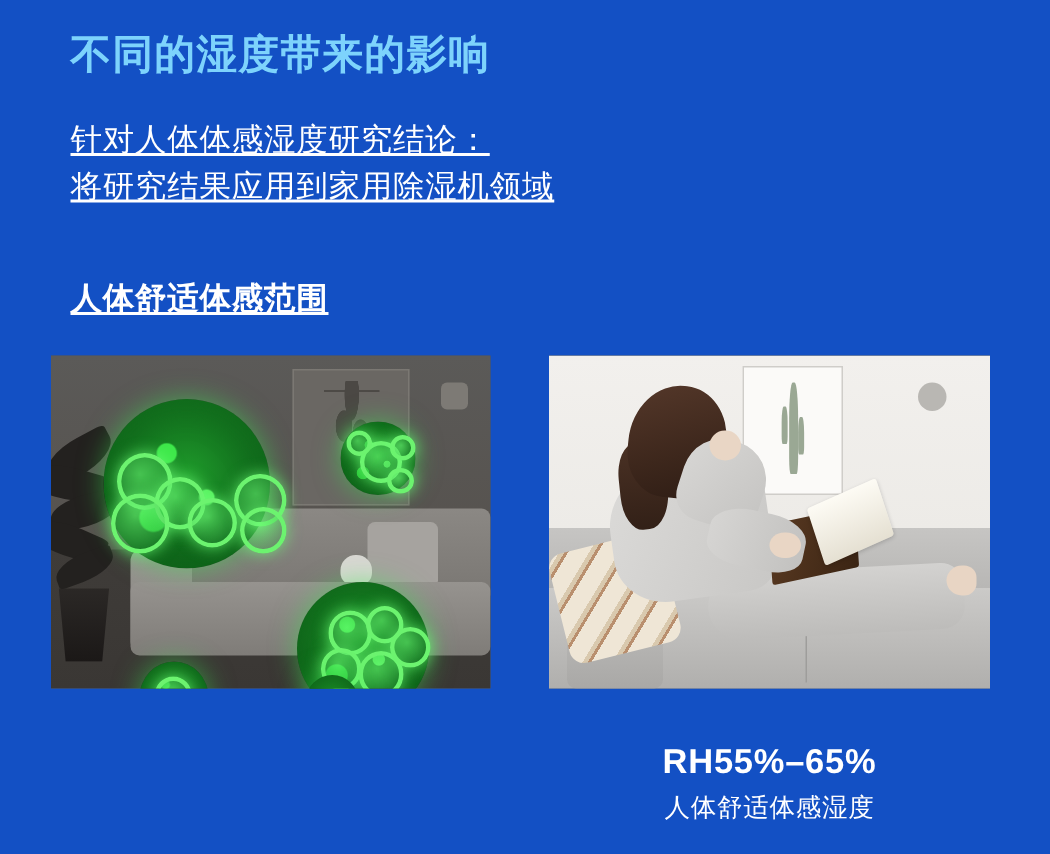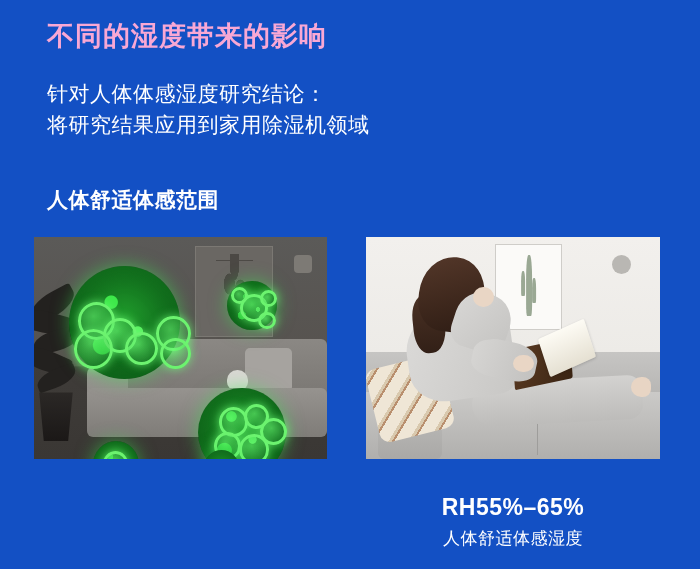--- a/index.html
+++ b/index.html
@@ -21,36 +21,36 @@
     overflow: hidden;
   }
 
   
   .headline {
     position: absolute;
     left: 47px;
     top: 18px;
     font-size: 27px;
     font-weight: bold;
-    color: #f9a8d4;
+    color: #7dd3fc;
     letter-spacing: 1px;
     white-space: nowrap;
   }
 
   
   .intro {
     position: absolute;
     left: 47px;
     top: 78px;
     color: #ffffff;
     font-size: 21px;
     line-height: 31px;
     letter-spacing: 0.5px;
   }
-  .intro .line { white-space: nowrap; }
+  .intro .line { white-space: nowrap; text-decoration: underline; }
   .intro .strong { font-weight: bold; letter-spacing: 0px; }
   .intro .line-bold { font-weight: bold; margin-top: 44px; }
 
   
   .photo {
     position: absolute;
     overflow: hidden;
     background: #555;
   }
   .photo-left  { left: 34px;  top: 237px; width: 293px; height: 222px; }

